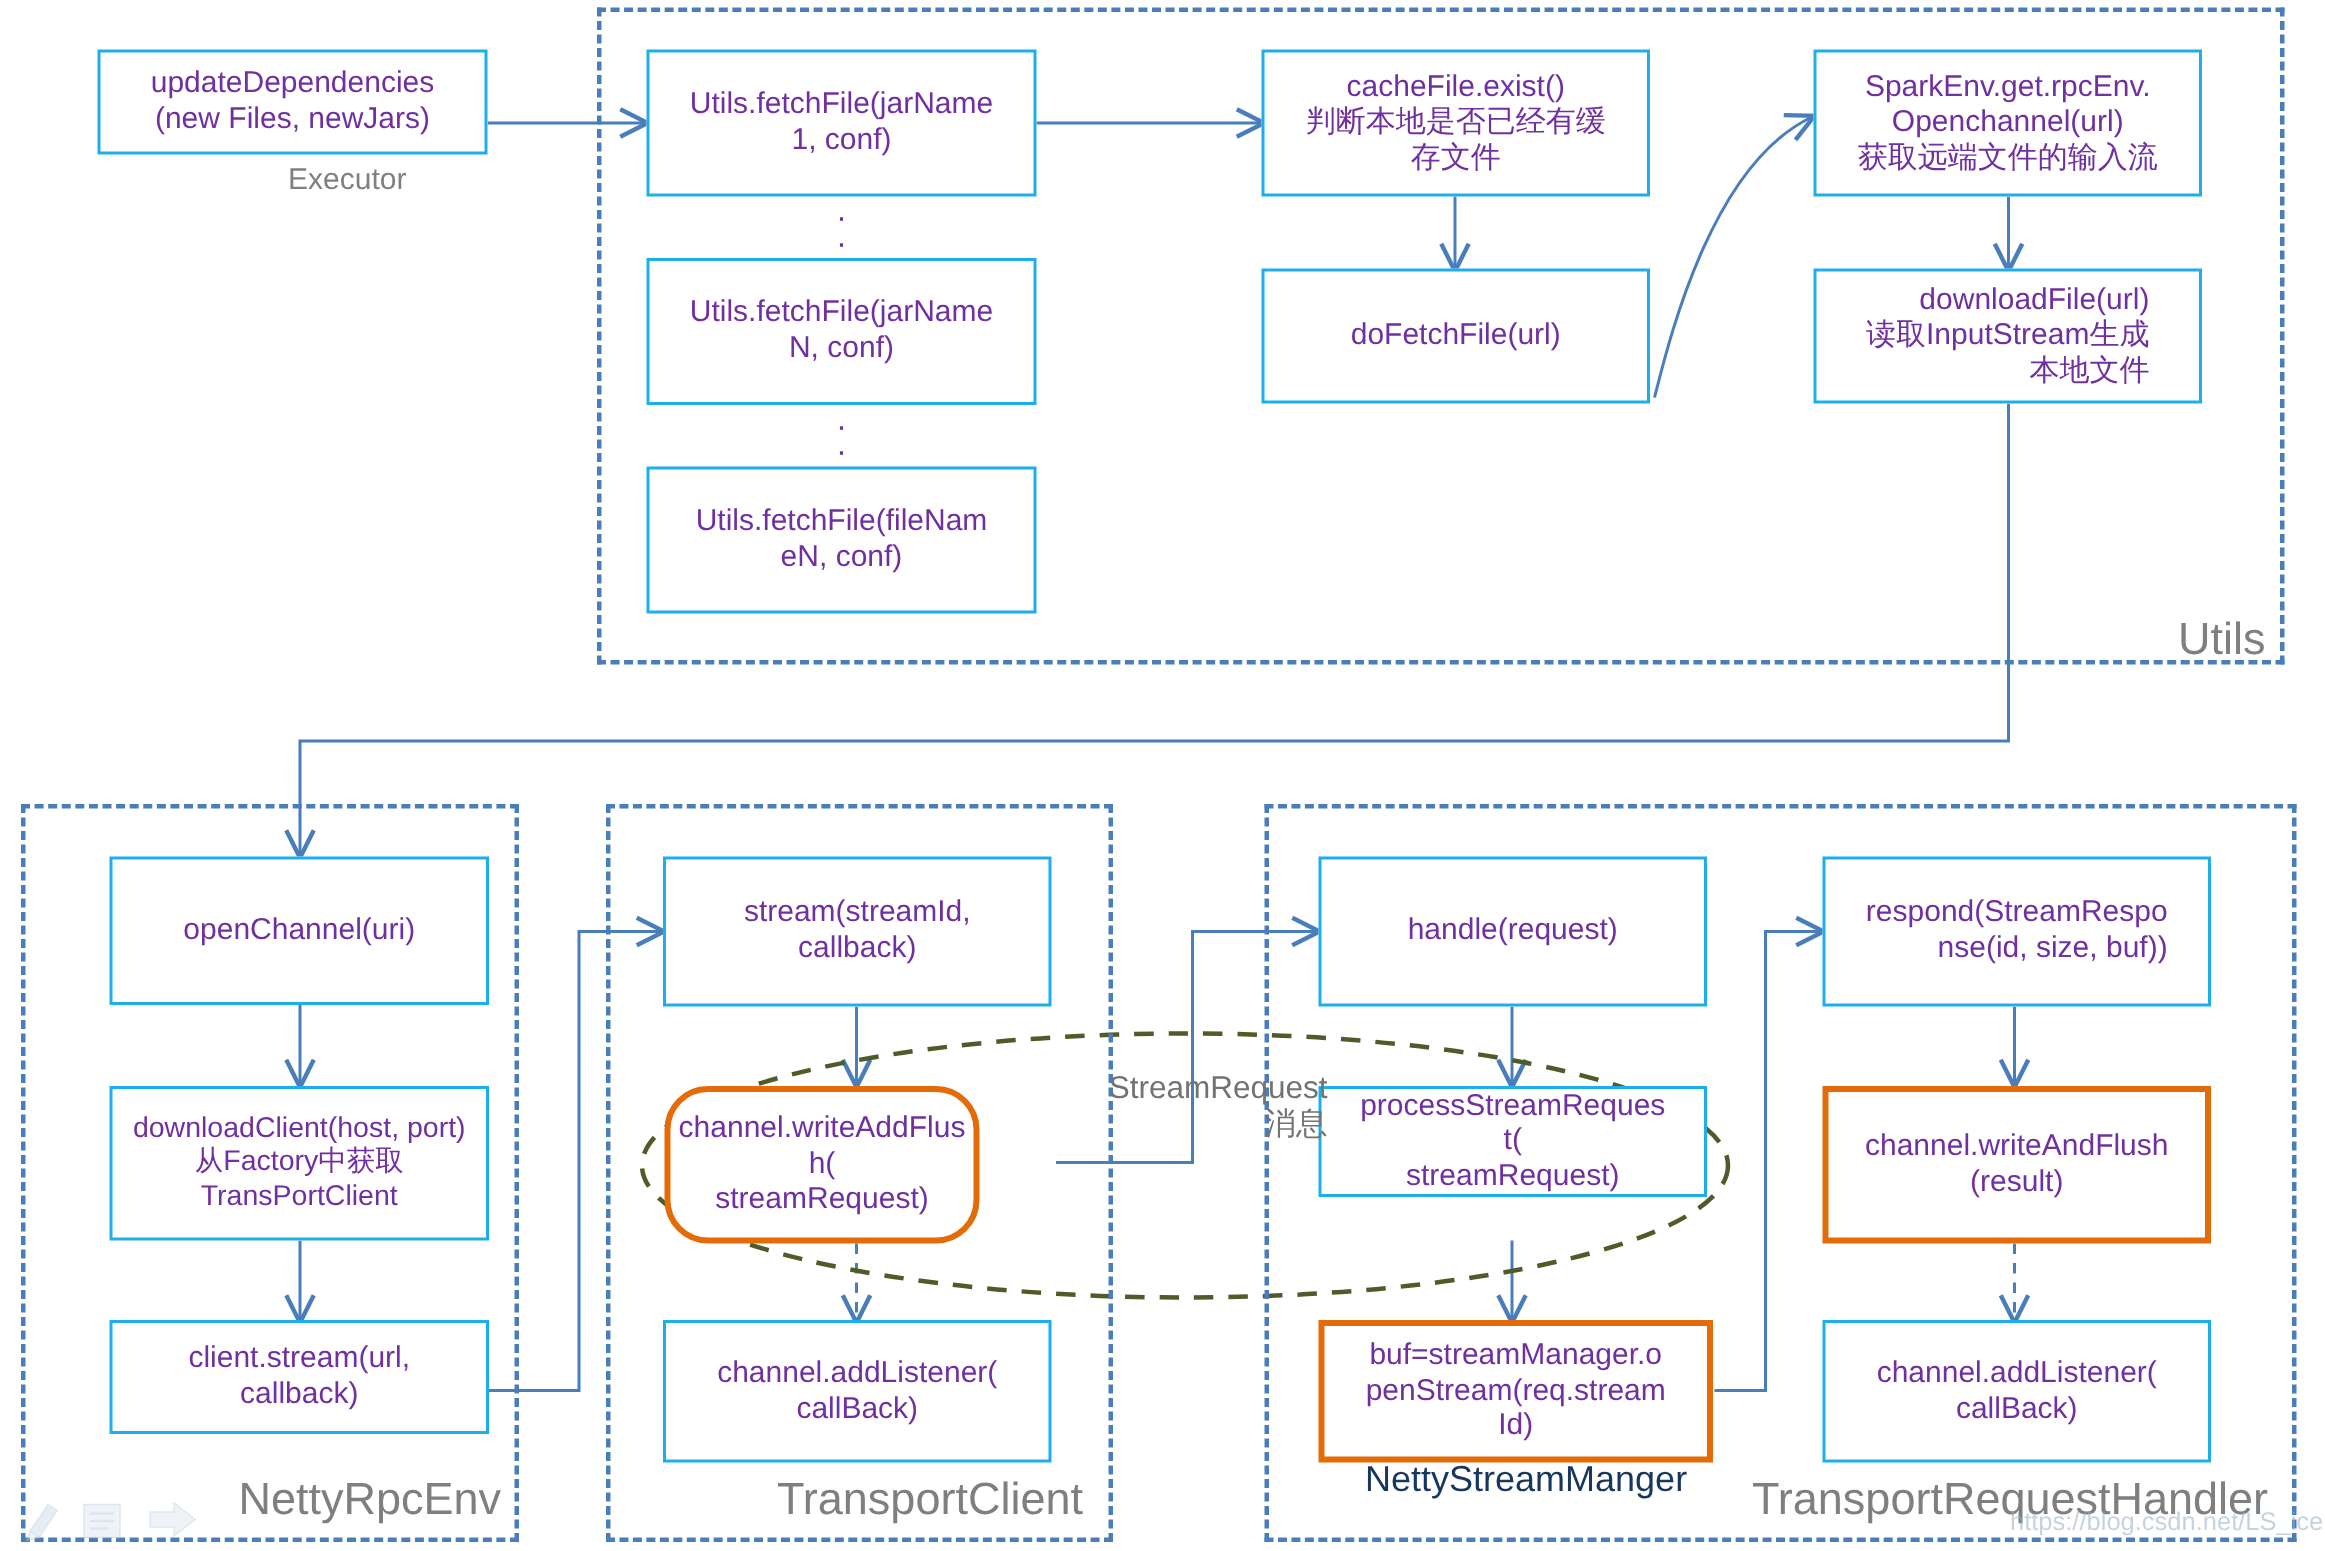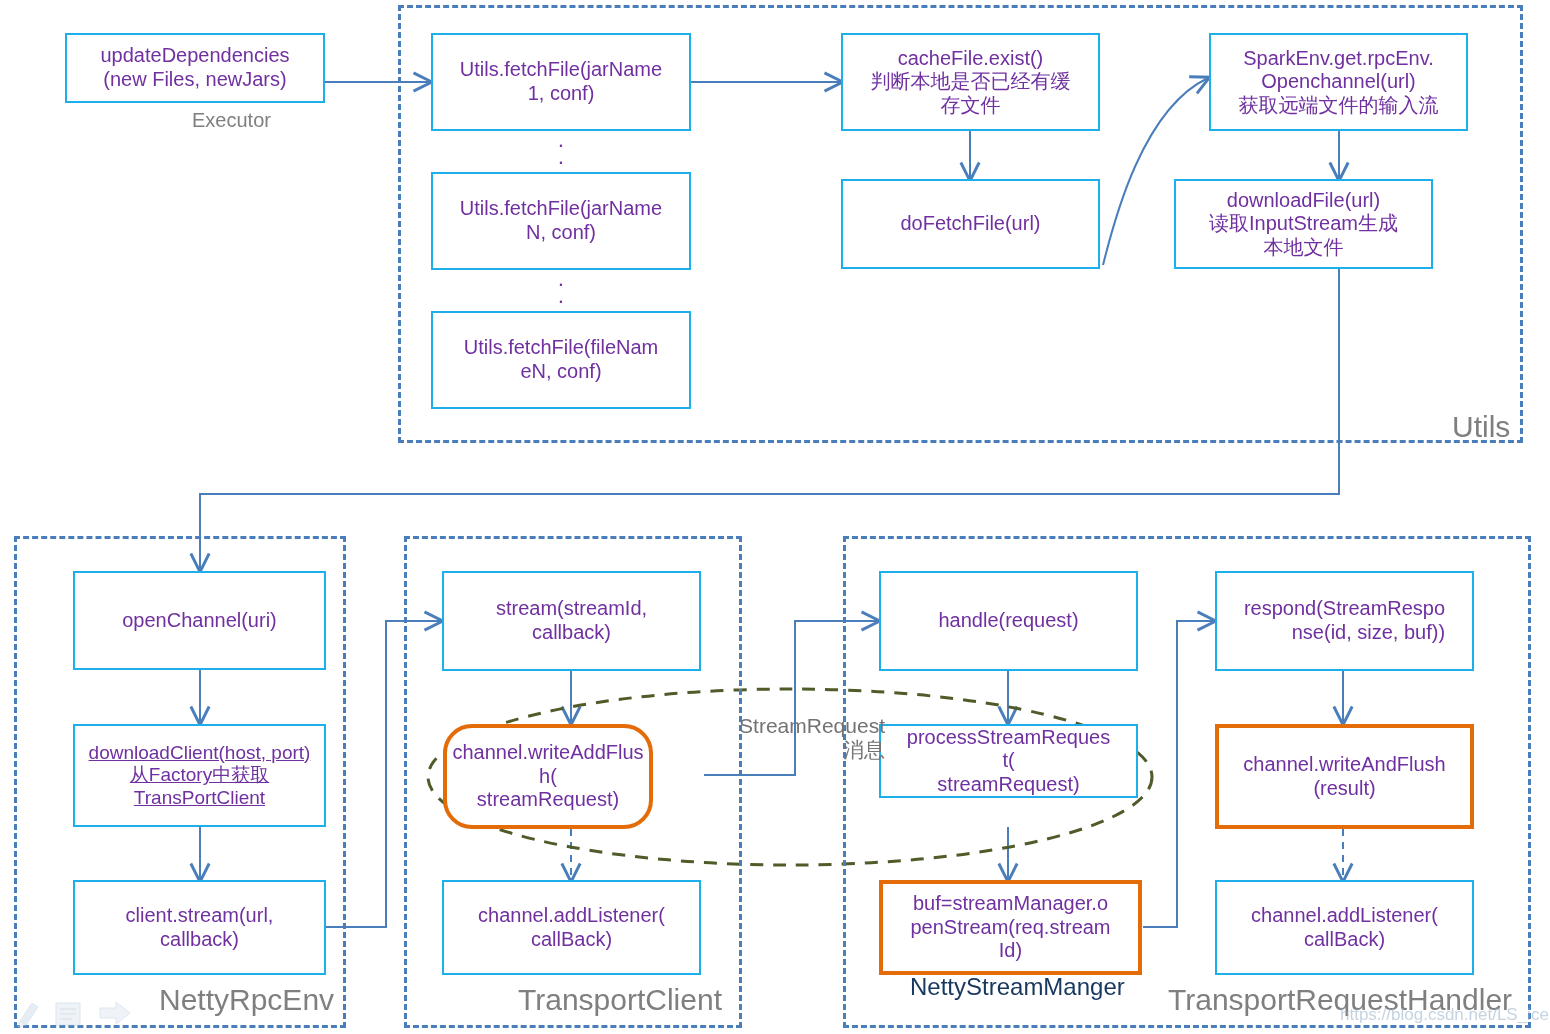--- a/index.html
+++ b/index.html
@@ -193,32 +193,32 @@
   <div class="node" style="left:841px; top:179px; width:259px; height:90px;">doFetchFile(url)</div>
 
   <div class="node" style="left:841px; top:33px; width:259px; height:98px;">cacheFile.exist()
 判断本地是否已经有缓
 存文件</div>
 
   <div class="node" style="left:1209px; top:33px; width:259px; height:98px;">SparkEnv.get.rpcEnv.
 Openchannel(url)
 获取远端文件的输入流</div>
 
-  <div class="node" style="left:1174px; top:179px; width:259px; height:90px;">downloadFile(url)
+  <div class="node" style="left:1209px; top:179px; width:259px; height:90px;text-align:right;">downloadFile(url)
 读取InputStream生成
 本地文件</div>
 
   <div class="node" style="left:73px; top:571px; width:253px; height:99px;">openChannel(uri)</div>
 
   <div class="node" style="left:73px; top:724px; width:253px; height:103px;
-              font-size:19px;text-decoration:underline;">downloadClient(host, port)
+              font-size:19px;">downloadClient(host, port)
 从Factory中获取
 TransPortClient</div>
 
-  <div class="node" style="left:73px; top:880px; width:253px; height:95px;">client.stream(url,
+  <div class="node" style="left:73px; top:880px; width:253px; height:76px;">client.stream(url,
 callback)</div>
 
   <div class="node" style="left:442px; top:571px; width:259px; height:100px;">stream(streamId,
 callback)</div>
 
   <div class="node highlight" style="left:443px; top:724px; width:210px; height:105px;border-radius:29px;">channel.writeAddFlus
 h(
 streamRequest)</div>
 
   <div class="node" style="left:442px; top:880px; width:259px; height:95px;">channel.addListener(

